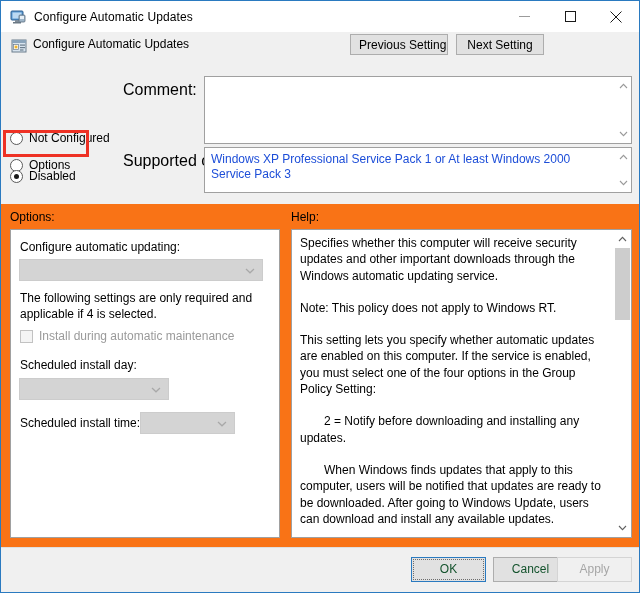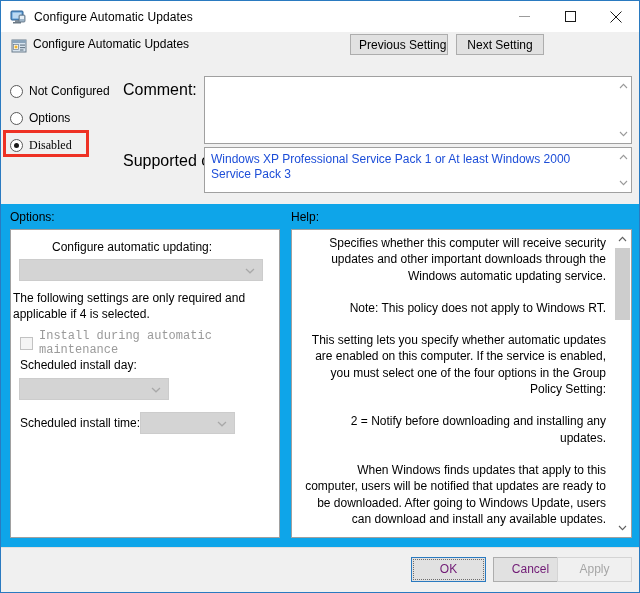--- a/index.html
+++ b/index.html
@@ -105,24 +105,25 @@
     flex: 0 0 auto;
     height: 131px;
     background: #f0f0f0;
   }
   .radio-row {
     position: absolute;
     left: 9px;
     display: flex;
     align-items: center;
     height: 18px;
+    margin-top: 47px;
   }
   #radio-not-configured { top: 9px; }
   #radio-enabled { top: 36px; }
-  #radio-disabled { top: 63px; font-family: Liberation Serif, serif; }
+  #radio-disabled { top: 47px; }
   .radio-mark {
     width: 13px; height: 13px;
     box-sizing: border-box;
     border: 1px solid #5a5a5a;
     border-radius: 50%;
     background: #fff;
     flex: 0 0 auto;
     position: relative;
     margin-right: 6px;
   }
@@ -194,50 +195,50 @@
     display: flex;
     align-items: center;
     justify-content: center;
   }
   .arrow svg { display: block; }
 
   
   .middle {
     position: relative;
     flex: 1 1 auto;
-    background: #0ea5e9;
+    background: #f97316;
   }
   .section-label {
     position: absolute;
     font-size: 12px;
     color: #000;
   }
   #options-label { left: 9px; top: 6px; }
   #help-label { left: 290px; top: 6px; }
 
   .panel {
     position: absolute;
     box-sizing: border-box;
     border: 1px solid #a0a0a0;
     background: #ffffff;
     top: 25px;
     height: 309px;
   }
   #options-panel { left: 9px; width: 270px; }
-  #help-panel { left: 290px; width: 341px; display: flex; text-align: right; }
+  #help-panel { left: 290px; width: 341px; display: flex; }
 
   
   .opt-text {
     position: absolute;
     font-size: 12px;
     color: #000;
     line-height: 16px;
   }
-  #opt-configure-label { left: 9px; top: 9px; margin-left: 32px; }
-  #opt-note-text { left: 2px; top: 60px; width: 250px; }
+  #opt-configure-label { left: 9px; top: 9px; }
+  #opt-note-text { left: 9px; top: 60px; width: 250px; }
   #opt-day-label { left: 9px; top: 127px; }
   #opt-time-label { left: 9px; top: 185px; }
 
   .combo-disabled {
     position: absolute;
     box-sizing: border-box;
     background: #d4d4d4;
     border: 1px solid #cccccc;
     height: 22px;
   }
@@ -260,21 +261,20 @@
     width: 13px; height: 13px;
     box-sizing: border-box;
     border: 1px solid #c2c2c2;
     background: #f4f4f4;
     margin-right: 6px;
     flex: 0 0 auto;
   }
   .check-label {
     font-size: 12px;
     color: #9a9a9a;
-    font-family: Liberation Mono, monospace;
   }
 
   
   .help-body {
     flex: 1 1 auto;
     padding: 5px 8px 0 8px;
     font-size: 12px;
     line-height: 16.3px;
     color: #000;
     overflow: hidden;
@@ -317,21 +317,21 @@
   .dlg-btn {
     position: absolute;
     top: 9px;
     height: 25px;
     width: 75px;
     box-sizing: border-box;
     background: #e1e1e1;
     border: 1px solid #adadad;
     font-family: "Liberation Sans", sans-serif;
     font-size: 12px;
-    color: #701a75;
+    color: #14532d;
     text-align: center;
     line-height: 23px;
   }
   #ok-button {
     left: 410px;
     border: 1px solid #2a7ac0;
     background: #e1e1e1;
   }
   #ok-button .focus-ring {
     position: absolute;

